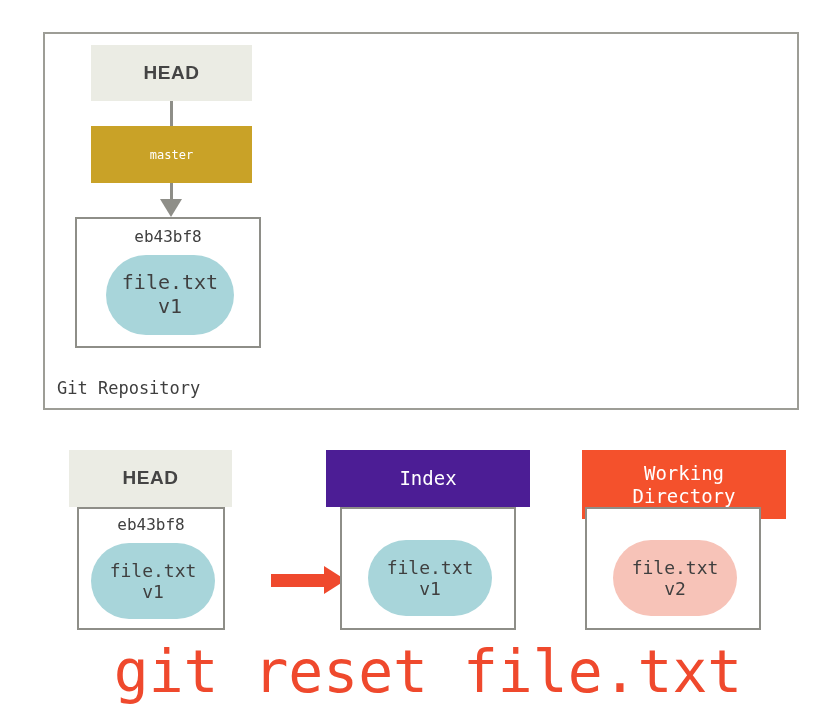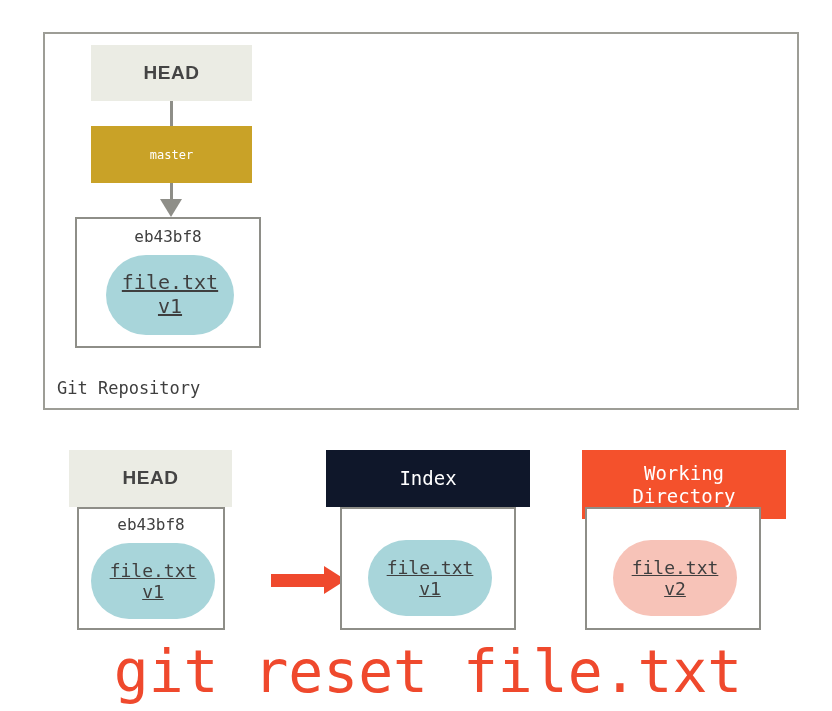--- a/index.html
+++ b/index.html
@@ -103,21 +103,20 @@
     position: absolute;
     border-radius: 50px;
     display: flex;
     flex-direction: column;
     align-items: center;
     justify-content: center;
     font-family: "DejaVu Sans Mono", monospace;
     color: #3f3f3f;
     line-height: 1.18;
     box-sizing: border-box;
-    text-decoration: underline;
   }
   .blob.teal   { background: #a8d5da; }
   .blob.pink   { background: #f7c3b8; }
 
   .commit-blob {
     left: 29px;
     top: 36px;
     width: 128px;
     height: 80px;
     font-size: 20px;
@@ -162,21 +161,21 @@
     font-size: 19px;
     line-height: 1.2;
   }
   .area-header.head {
     background: #ebece4;
     color: #444444;
     font-family: "Liberation Sans", sans-serif;
     font-weight: bold;
     letter-spacing: 0.5px;
   }
-  .area-header.index   { background: #0f172a; color: #ffffff; }
+  .area-header.index   { background: #4c1d95; color: #ffffff; }
   .area-header.working { background: #f4512c; color: #ffffff; }
 
   .area-body {
     position: absolute;
     border: 2px solid #8e8e88;
     background: #ffffff;
     box-sizing: border-box;
   }
   .area-sha {
     position: absolute;

